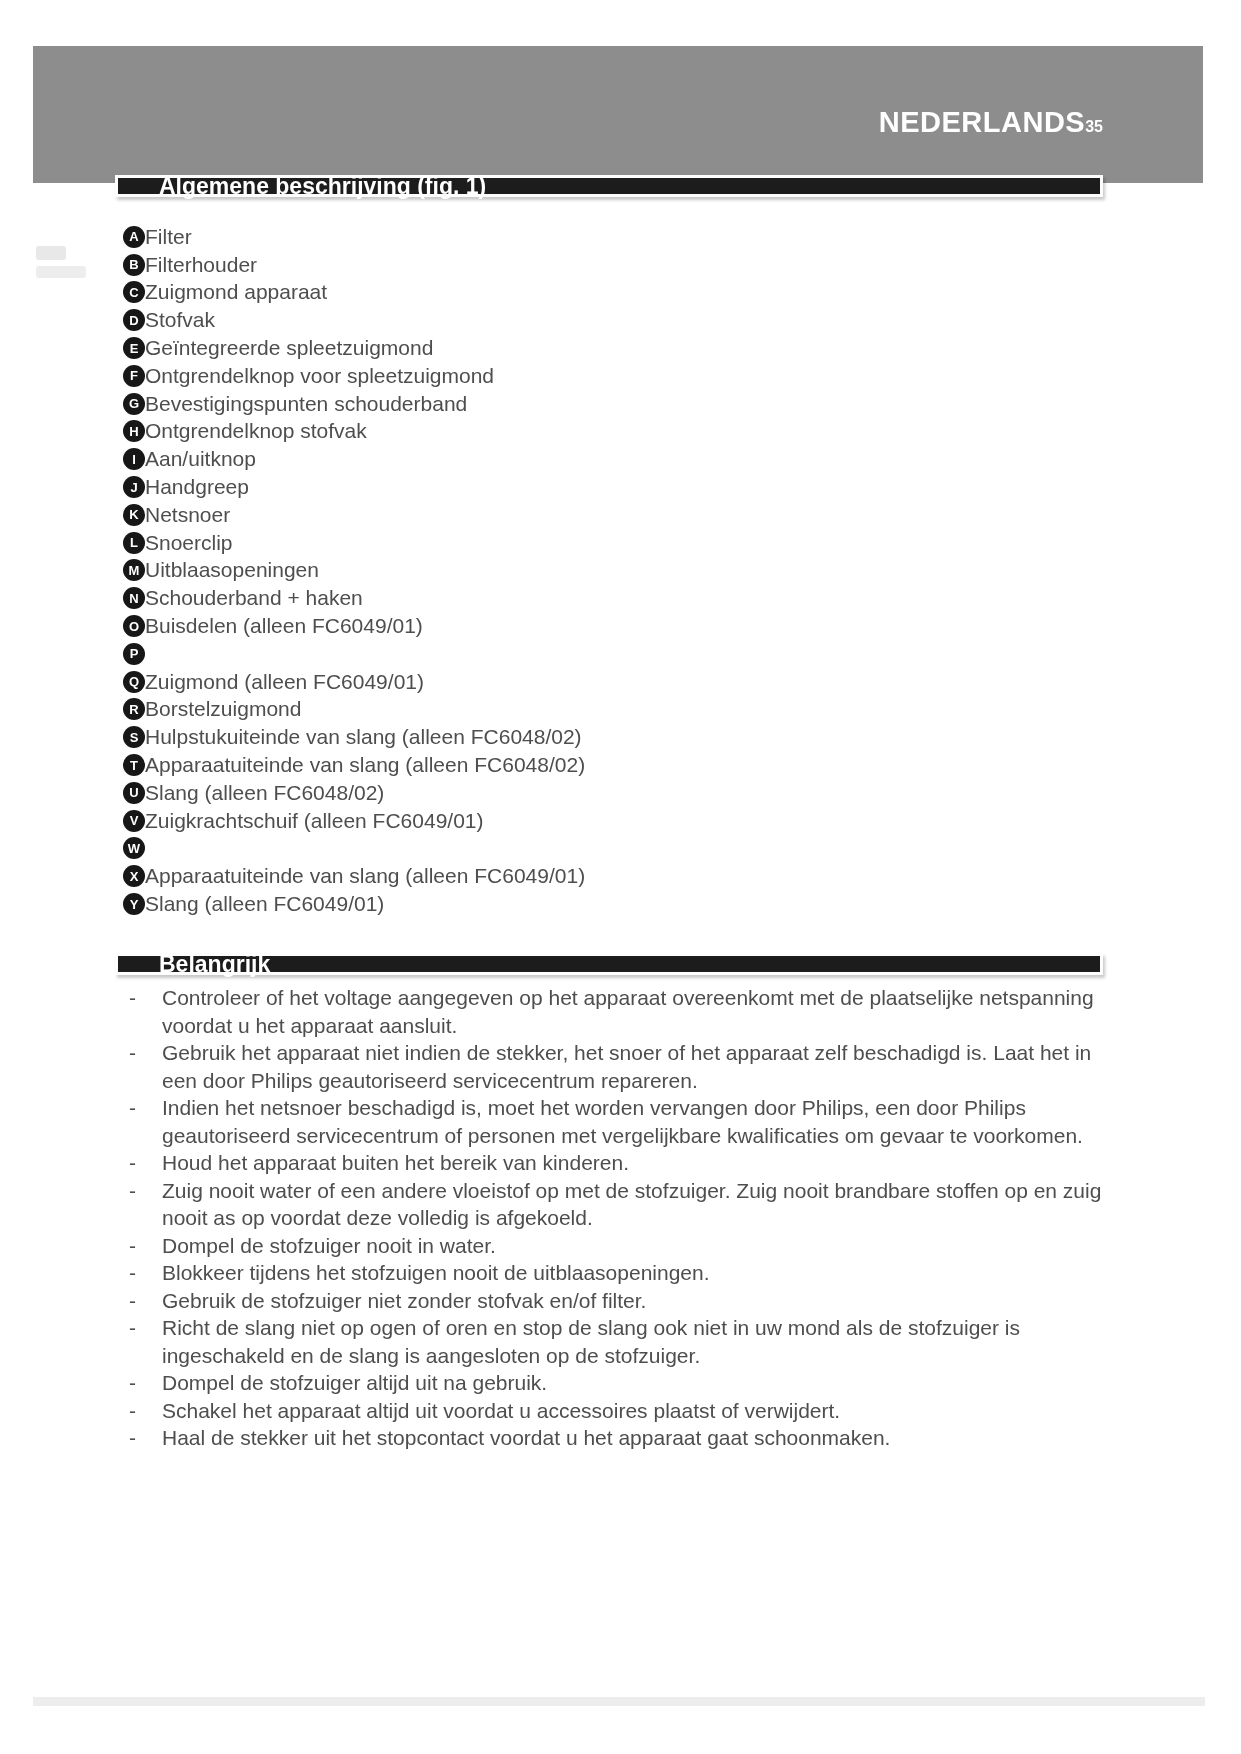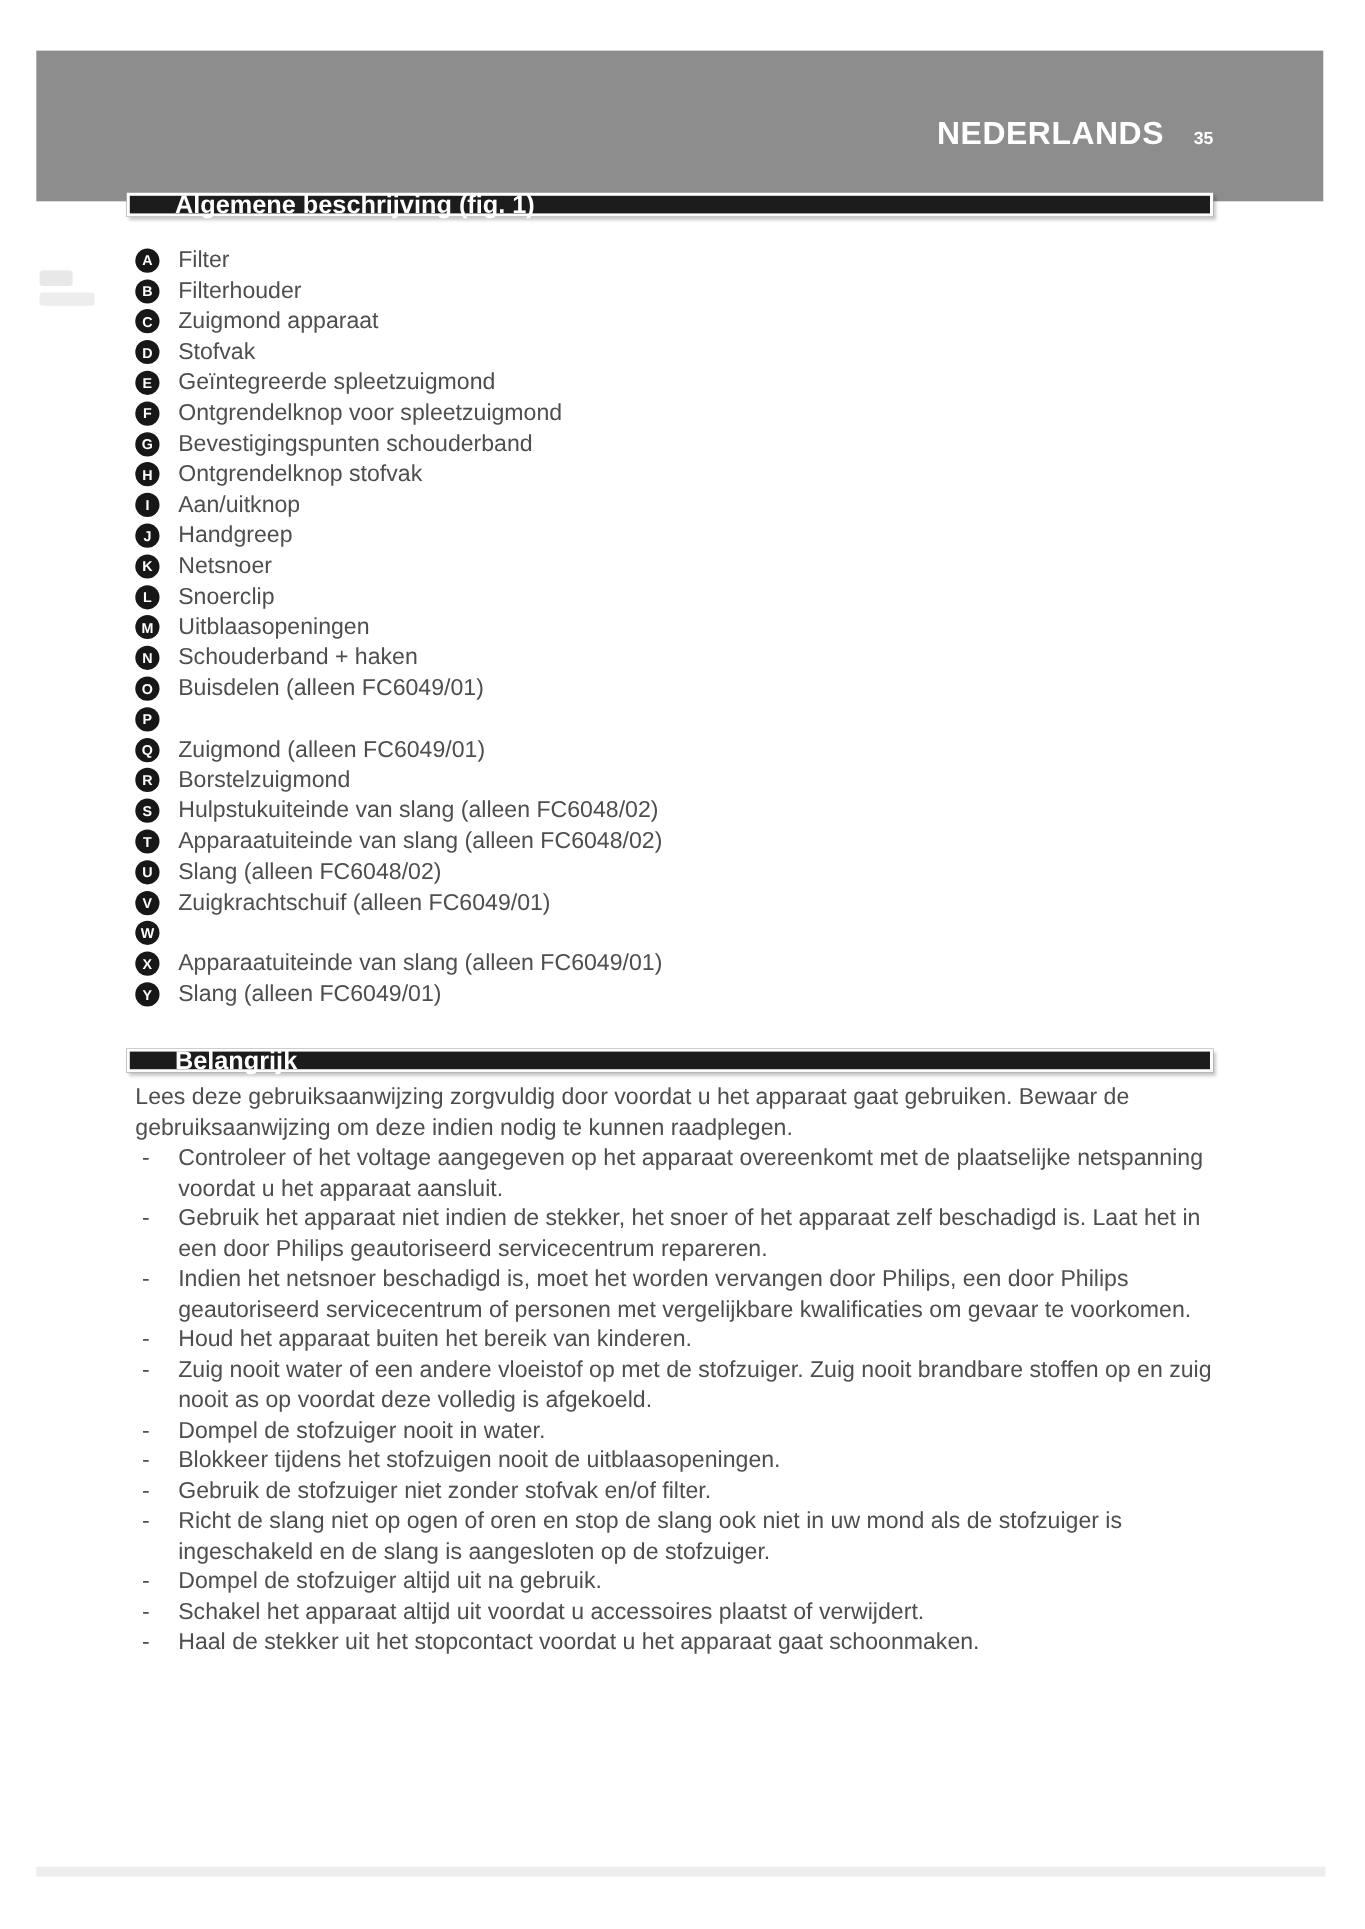--- a/index.html
+++ b/index.html
@@ -7,21 +7,21 @@
     position:relative; width:1241px; height:1754px; background:#ffffff;
     font-family:"Liberation Sans", sans-serif; overflow:hidden;
   }
   
   .gray-band {
     position:absolute; left:33px; top:46px; width:1170px; height:137px;
     background:var(--header-band,#8d8d8d);
   }
   .header-text {
     position:absolute; right:100px; top:60px;
-    display:flex; align-items:baseline; gap:27px; color:#ffffff;
+    display:flex; align-items:baseline; color:#ffffff;
   }
   .lang { font-size:29px; font-weight:bold; letter-spacing:0.5px; }
   .pagenum { font-size:16px; font-weight:bold; }
 
   
   .bar {
     position:absolute; left:115px; width:988px; height:22px; box-sizing:border-box;
     background:var(--section-bar,#1c1c1c);
     border:3px solid #fdfdfd;
     box-shadow:2px 3px 3px rgba(0,0,0,0.22);
@@ -33,21 +33,21 @@
 
   
   .parts-list { position:absolute; left:123px; top:223px; }
   .part-row { display:flex; align-items:center; height:27.8px; }
   .badge {
     flex:none; width:22px; height:22px; border-radius:50%;
     background:#171717; color:#ffffff;
     font-size:13px; font-weight:bold;
     display:flex; align-items:center; justify-content:center;
   }
-  .part-label { margin-left:17px; font-size:21px; color:var(--body-text,#4e4e50); white-space:nowrap; }
+  .part-label { font-size:21px; color:var(--body-text,#4e4e50); white-space:nowrap; }
 
   
   .body-text {
     position:absolute; left:123px; top:984px; width:990px;
     font-size:21px; line-height:27.5px; color:var(--body-text,#4e4e50);
   }
   .intro { margin:0; }
   .bullet { display:flex; }
   .dash { flex:none; width:39px; padding-left:6px; box-sizing:border-box; }
   .bullet-text { flex:1; }
@@ -196,21 +196,20 @@
       <span class="badge">Y</span>
       <span class="part-label">Slang (alleen FC6049/01)</span>
     </div>
   </div>
 
   <div class="bar bar2">
     <span>Belangrijk</span>
   </div>
 
   <div class="body-text">
-    <p class="intro">Lees deze gebruiksaanwijzing zorgvuldig door voordat u het apparaat gaat gebruiken. Bewaar de gebruiksaanwijzing om deze indien nodig te kunnen raadplegen.</p>
     <div class="safety-list">
     <div class="bullet">
       <span class="dash">-</span>
       <span class="bullet-text">Controleer of het voltage aangegeven op het apparaat overeenkomt met de plaatselijke netspanning voordat u het apparaat aansluit.</span>
     </div>
 
     <div class="bullet">
       <span class="dash">-</span>
       <span class="bullet-text">Gebruik het apparaat niet indien de stekker, het snoer of het apparaat zelf beschadigd is. Laat het in een door Philips geautoriseerd servicecentrum repareren.</span>
     </div>

